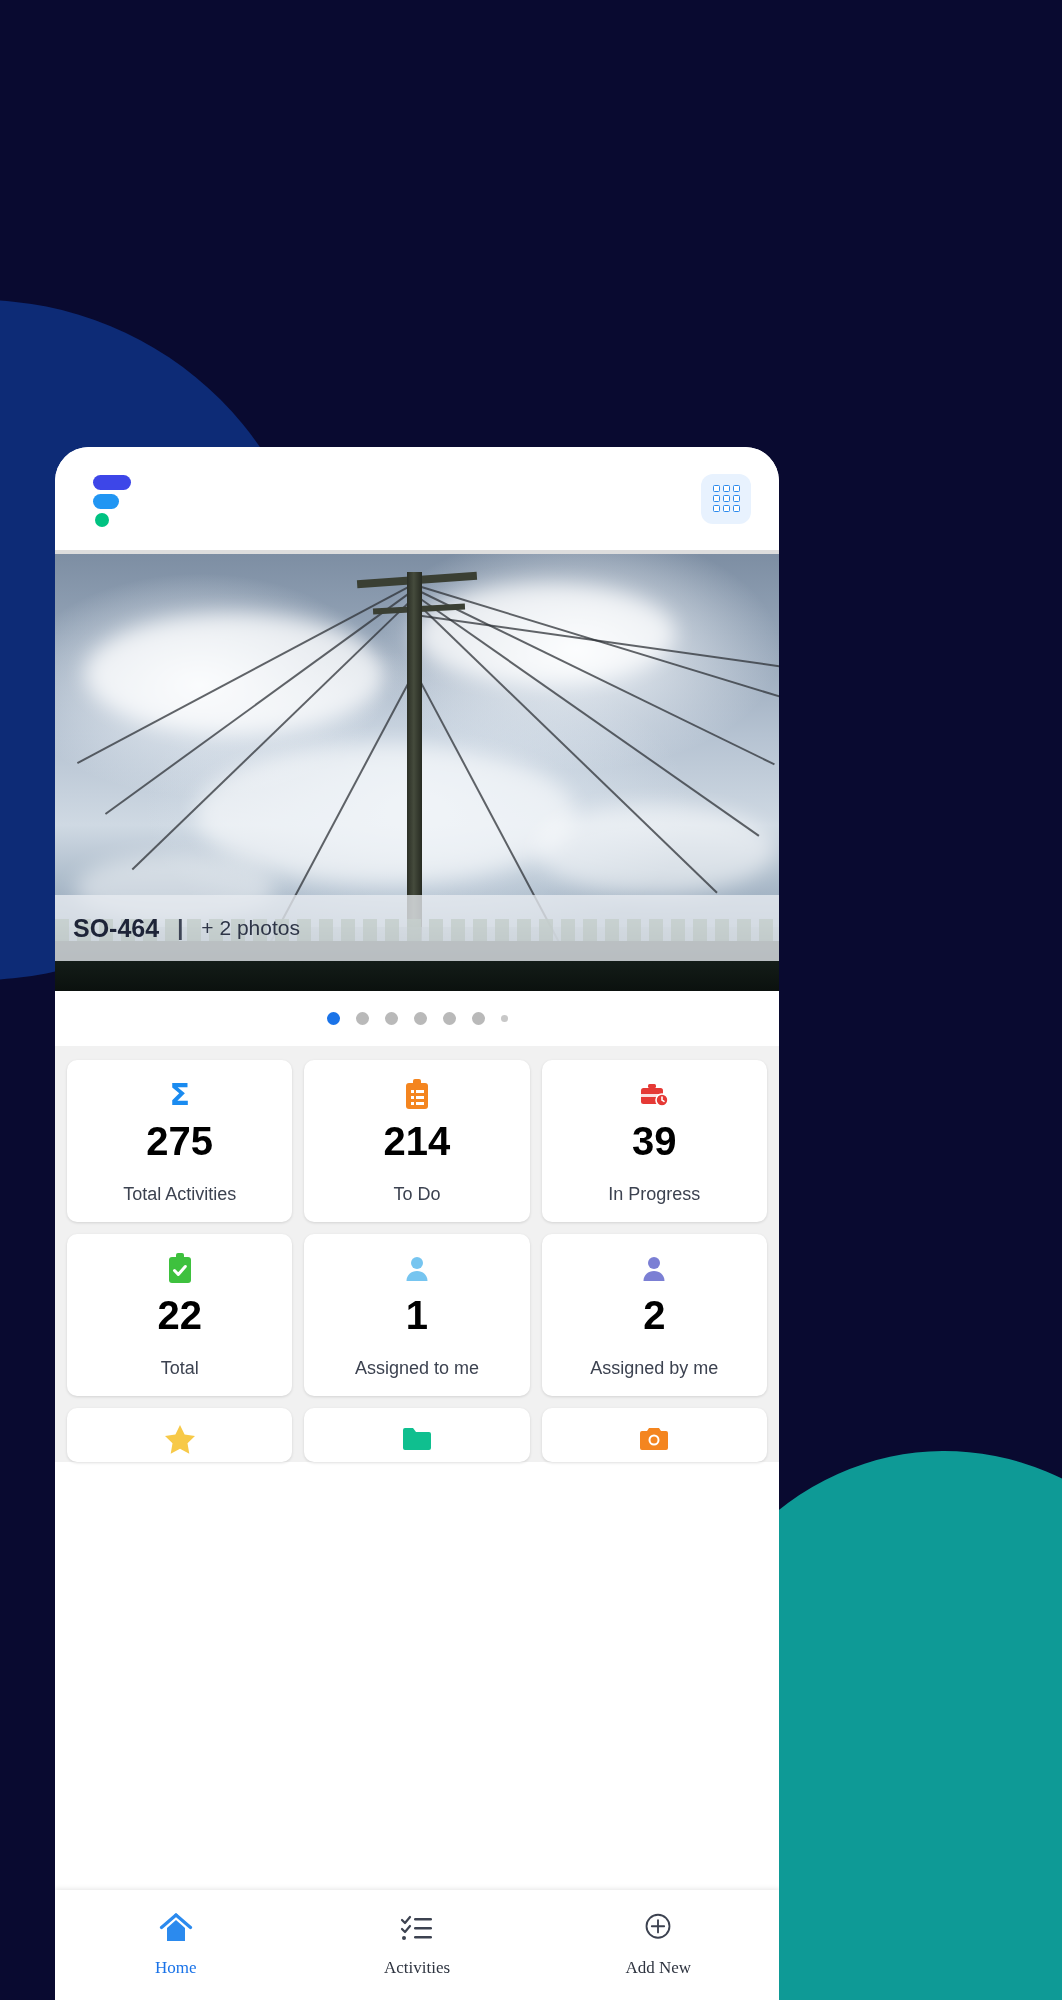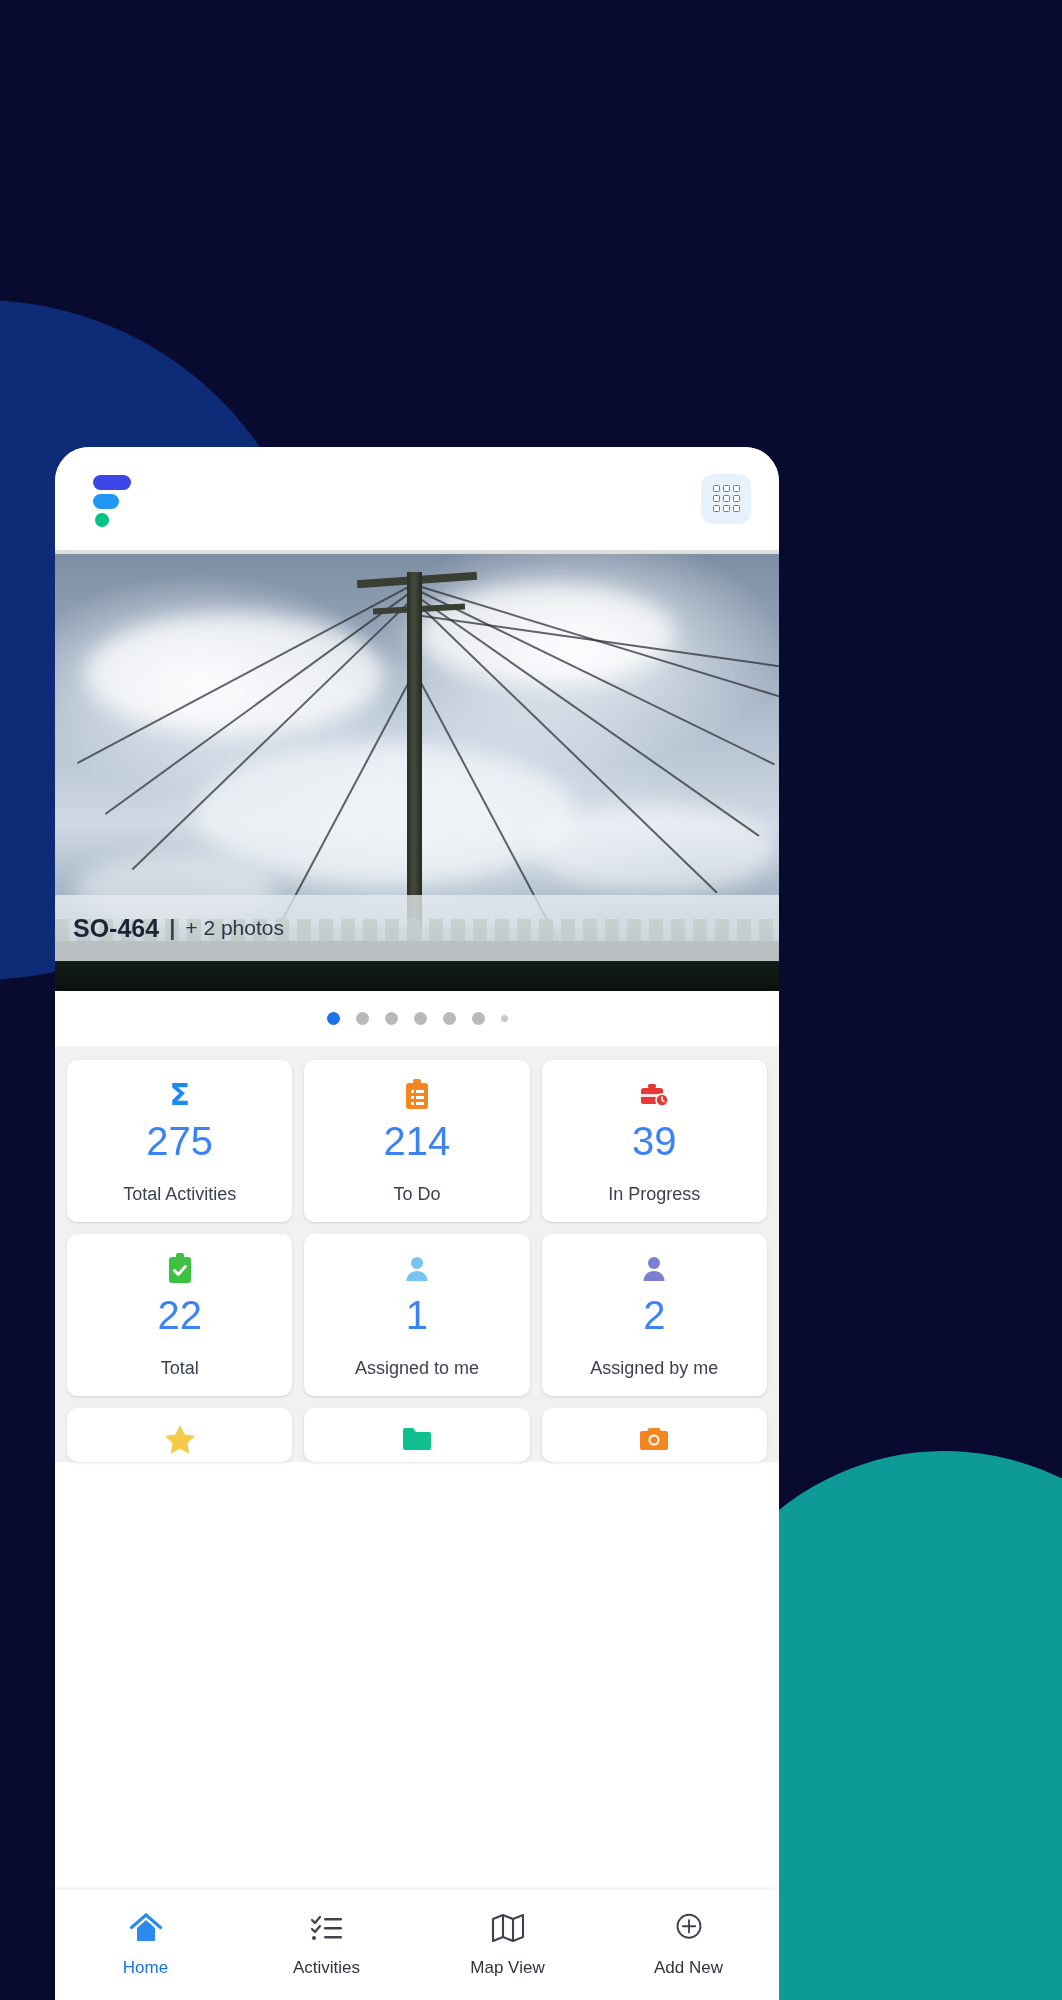--- a/index.html
+++ b/index.html
@@ -143,21 +143,21 @@
   }
   .ground {
     position:absolute; left:0; bottom:0; width:100%; height:50px;
     background:linear-gradient(180deg,#19241f,#0b110e);
   }
   .caption-bar {
     position:absolute; left:0; bottom:30px; width:100%; height:66px;
     background:rgba(232,236,241,0.78);
     display:flex; align-items:center;
     padding-left:18px;
-    gap:10px;
+    gap:18px;
   }
   .cap-id { font-size:25px; font-weight:bold; color:#1e2438; }
   .cap-sep { font-size:22px; color:#3d4455; font-weight:bold; }
   .cap-more { font-size:21px; color:#2e3547; }
 
   
   .dots {
     height:55px; display:flex; align-items:center; justify-content:center; gap:16px;
     background:#ffffff;
   }
@@ -175,37 +175,37 @@
   }
   .card {
     background:#ffffff;
     border-radius:10px;
     height:162px;
     box-shadow:0 1px 3px rgba(0,0,0,0.13);
     display:flex; flex-direction:column; align-items:center; justify-content:center;
     gap:2px;
   }
   .card .ic { height:34px; display:flex; align-items:center; justify-content:center; font-size:30px; }
-  .card .val { font-size:40px; font-weight:normal; color:#3b82f6; line-height:1.05; margin-top:6px; }
+  .card .val { font-size:40px; font-weight:bold; color:#000000; line-height:1.05; margin-top:6px; }
   .card .lbl { font-size:18px; color:#3c4250; margin-top:20px; }
   .card.cut { height:54px; overflow:hidden; justify-content:flex-start; padding-top:14px; }
 
   
   .sigma { color:#1a8bf0; font-size:33px; font-weight:bold; font-family:"DejaVu Sans", sans-serif; }
 
   
   .bottom-nav {
     position:absolute; left:0; bottom:0; width:100%;
     height:110px;
     background:#ffffff;
     box-shadow:0 -1px 5px rgba(0,0,0,0.10);
     display:flex; align-items:center;
   }
   .nav-item {
-    flex:1; display:flex; flex-direction:column; align-items:center; justify-content:center; gap:11px;
+    flex:1; display:flex; flex-direction:column; align-items:center; justify-content:center; gap:11px;font-family:Liberation Serif, serif;
   }
   .nav-item .nlbl { font-size:17px; color:#2e3440; }
   .nav-item.active .nlbl { color:#1a73e8; }
 </style>
 </head>
 <body>
 
 <div class="bg-root">
   <div class="bg-circle-blue"></div>
   <div class="bg-shape-teal"></div>
@@ -403,29 +403,20 @@
             <path d="M2 16l3 3 5-6" stroke="#3c4250" stroke-width="2.2" fill="none" stroke-linecap="round" stroke-linejoin="round"></path>
             <circle cx="4" cy="25" r="2" fill="#3c4250"></circle>
             <rect x="14" y="5" width="18" height="2.6" rx="1.3" fill="#3c4250"></rect>
             <rect x="14" y="14" width="18" height="2.6" rx="1.3" fill="#3c4250"></rect>
             <rect x="14" y="23" width="18" height="2.6" rx="1.3" fill="#3c4250"></rect>
           </svg>
       </span>
       <span class="nlbl">Activities</span>
     </div>
 
-    <div class="nav-item">
-      <span>
-        <svg width="34" height="30" viewBox="0 0 34 30">
-            <path d="M2 6l10-4 10 4 10-4v22l-10 4-10-4-10 4z" fill="none" stroke="#3c4250" stroke-width="2.1" stroke-linejoin="round"></path>
-            <path d="M12 2v22M22 6v22" stroke="#3c4250" stroke-width="2.1"></path>
-          </svg>
-      </span>
-      <span class="nlbl">Map View</span>
-    </div>
 
     <div class="nav-item">
       <span>
         <svg width="34" height="30" viewBox="0 0 34 34">
             <circle cx="17" cy="15" r="13" fill="none" stroke="#3c4250" stroke-width="2.1"></circle>
             <path d="M17 8v14M10 15h14" stroke="#3c4250" stroke-width="2.1" stroke-linecap="round"></path>
           </svg>
       </span>
       <span class="nlbl">Add New</span>
     </div>

